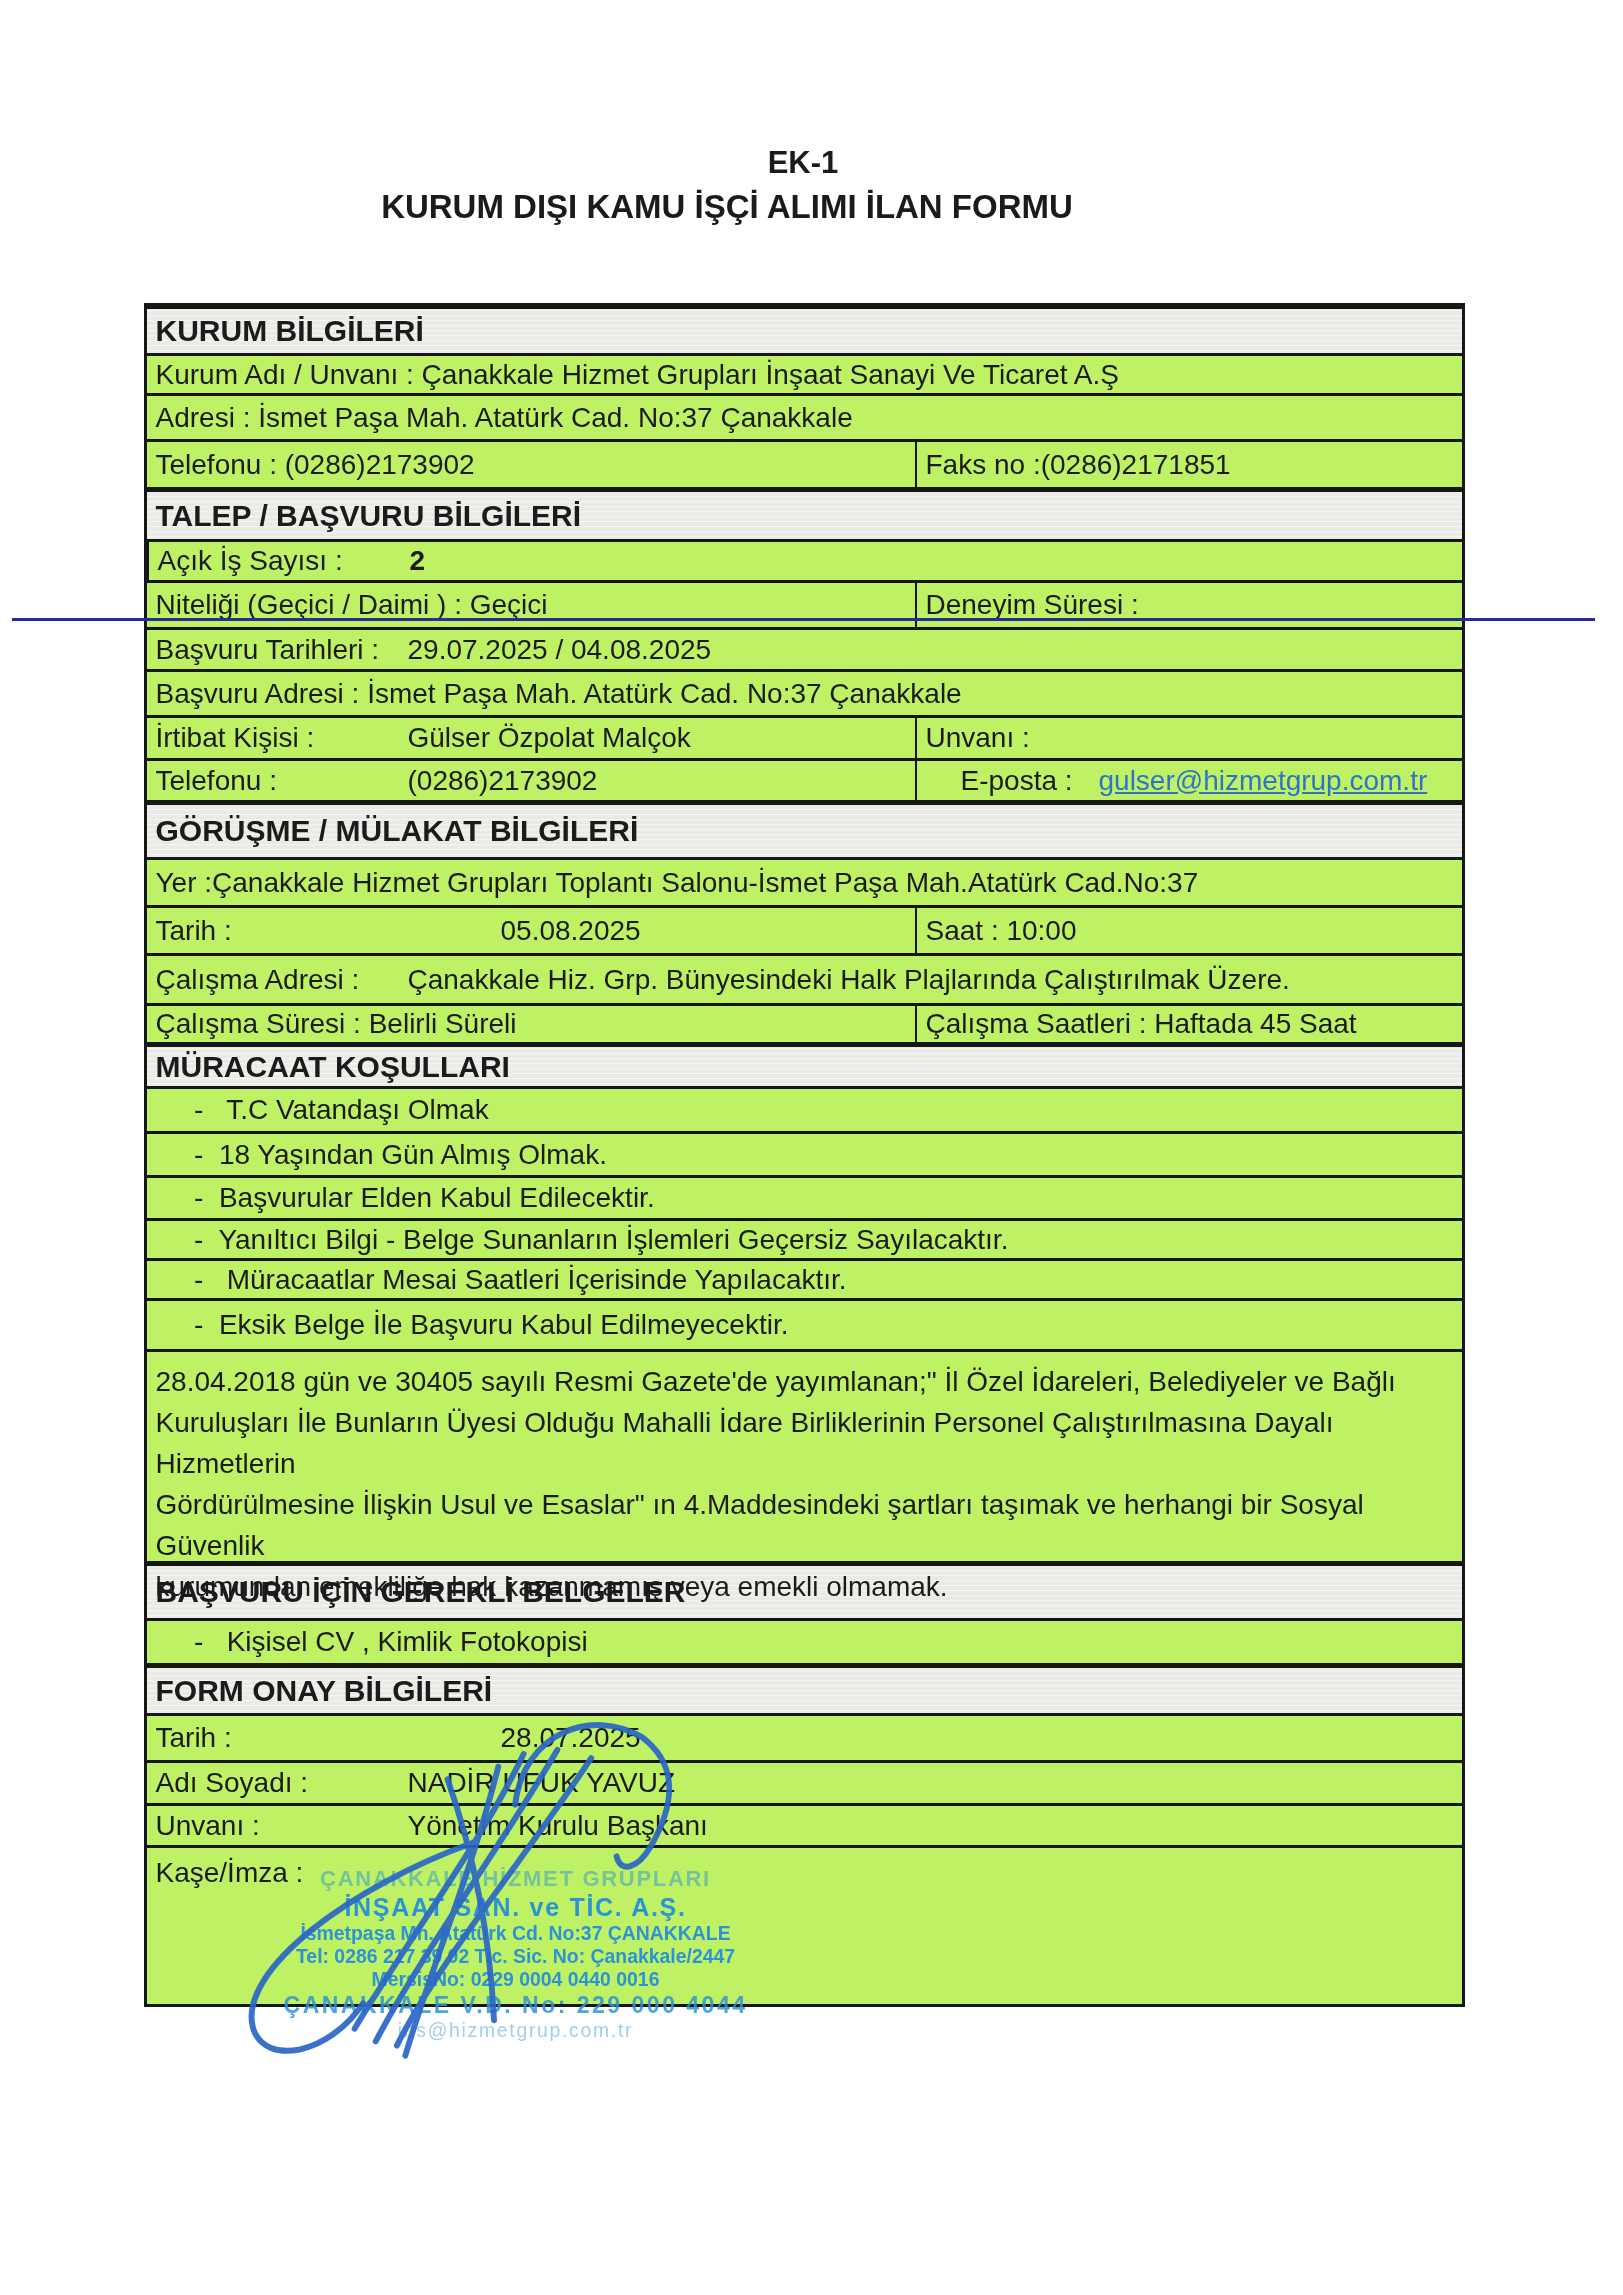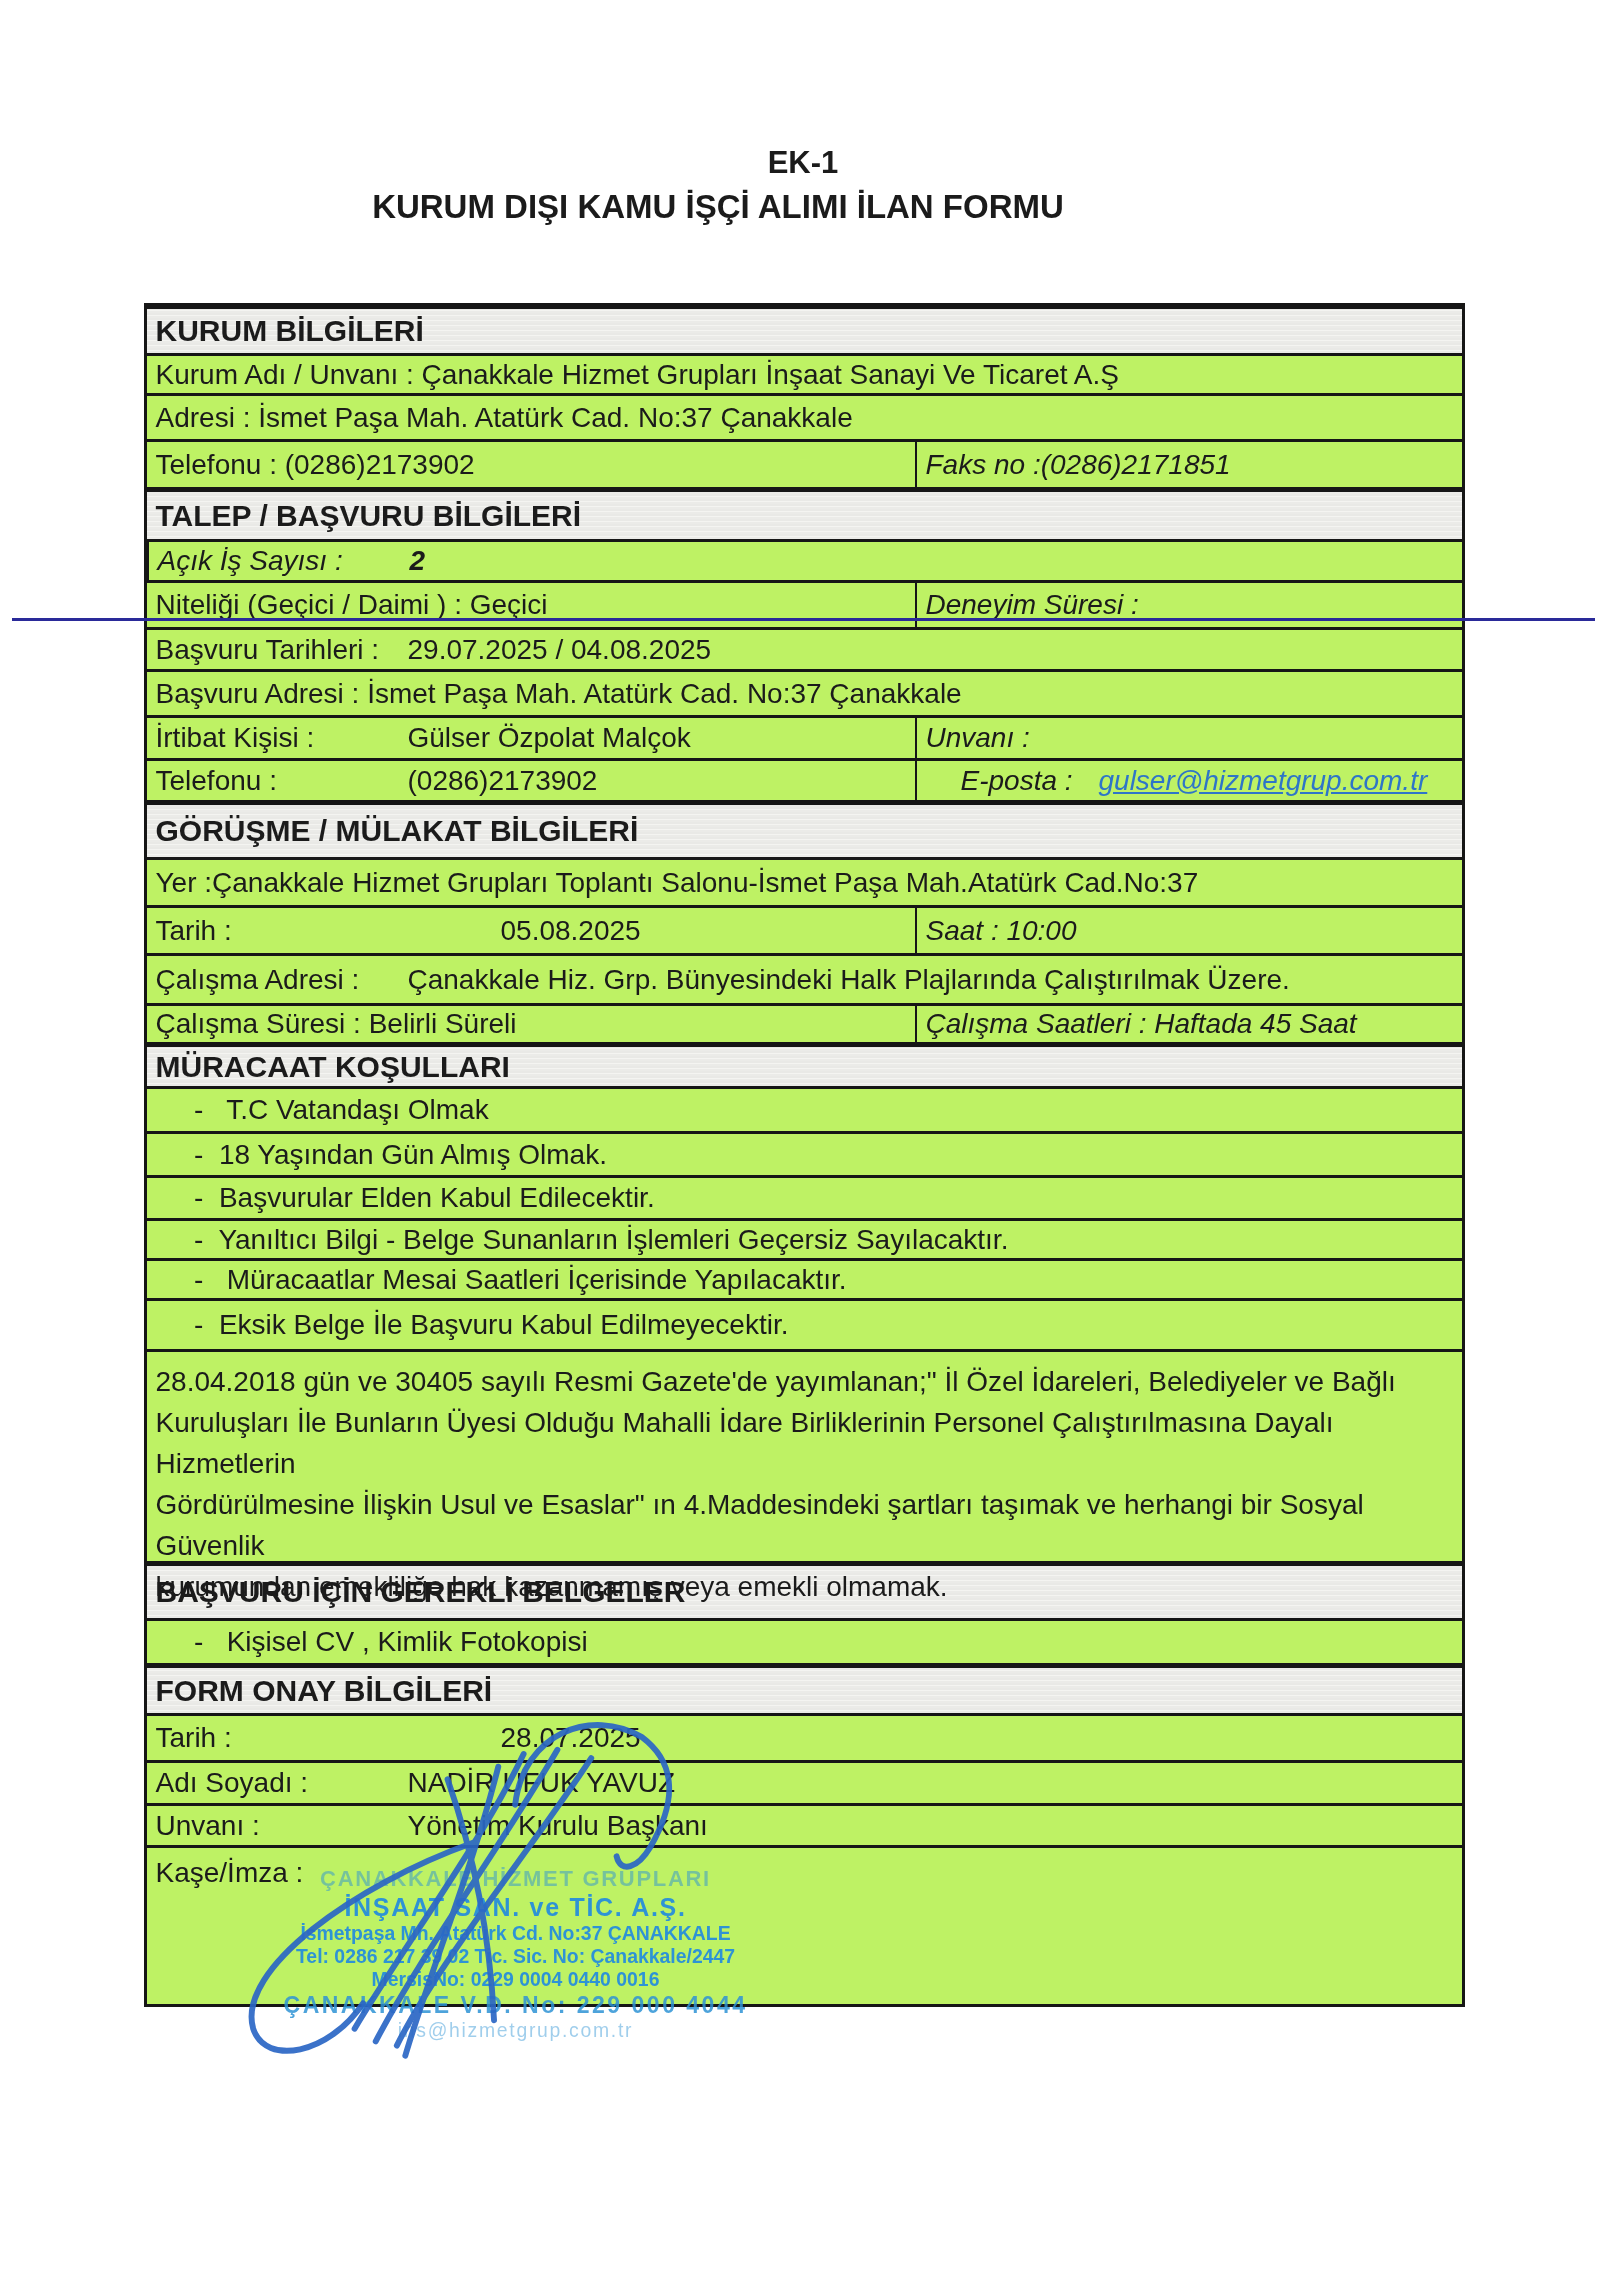--- a/index.html
+++ b/index.html
@@ -1,35 +1,35 @@
 <!DOCTYPE html>
 <html style="font-size:13.5px"><head>
 <meta charset="utf-8">
 <style>
   html,body{margin:0;padding:0;background:#e8e8e8;}
   .page{position:relative;width:1623px;height:2295px;background:#ffffff;
         font-family:"Liberation Sans",sans-serif;color:#1b1b1b;overflow:hidden;}
   .ek{position:absolute;top:145px;left:0;width:1606px;text-align:center;
       font-size:31px;font-weight:bold;letter-spacing:0px;}
-  .title{position:absolute;top:188px;left:8px;width:1420px;text-align:center;
+  .title{position:absolute;top:188px;left:17px;width:1420px;text-align:center;
       font-size:33px;font-weight:bold;}
   .formtable{position:absolute;left:144px;top:303px;width:1321px;
       border:3.4px solid #161616;border-top-width:4.2px;box-sizing:border-box;background:#bef264;}
   .row{display:flex;box-sizing:border-box;border-bottom:3.4px solid #161616;
       font-size:28px;align-items:center;}
   .row.last{border-bottom:none;}
   .hdr{font-weight:bold;font-size:30px;border-top:2.5px solid #161616;
       background:#eeefec;
       background-image:repeating-linear-gradient(0deg,#ebebe8 0 1.7px,#f4f4f1 1.7px 3.4px,#e9e9e6 3.4px 5px),
         repeating-linear-gradient(90deg,rgba(255,255,255,.35) 0 51px,rgba(0,0,0,0) 51px 118px);
       padding-left:8.5px;}
   .cell{display:flex;align-items:center;padding-left:8.5px;box-sizing:border-box;height:100%;}
   .full{flex:1;}
   .lcol{width:768px;flex:none;}
-  .rcol{flex:1;border-left:2.5px solid #161616;font-style:italic;}
+  .rcol{flex:1;border-left:2.5px solid #161616;}
   .lbl{flex:none;display:inline-block;}
   .lw253{width:214px;} .lw298{width:252px;} .lw408{width:345px;} .lw163{width:138px;margin-left:35px;}
   .b{font-weight:bold;}
   .bullet{padding-left:47px;white-space:pre-wrap;}
   .para{display:block;padding:8.5px 12px 0 8.5px;align-items:flex-start;}
   .pline{font-size:28px;line-height:41px;}
   .kase{align-items:flex-start;padding-top:8.5px;}
   .link{color:#2e75c8;text-decoration:underline;cursor:pointer;}
   .penline{position:absolute;left:12px;top:618px;width:1583px;height:3.4px;
       background:#2a2a99;}

